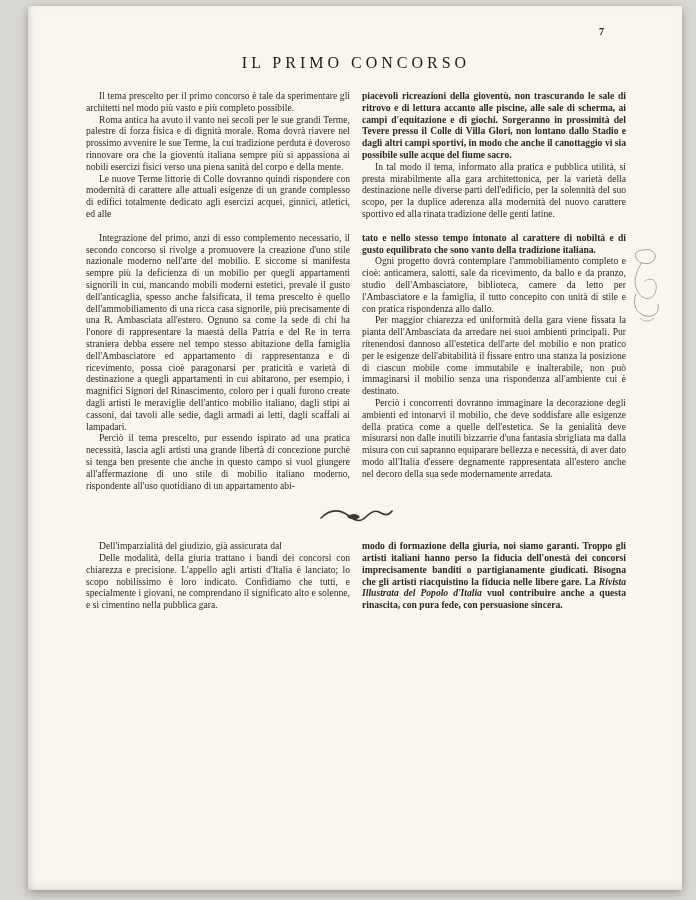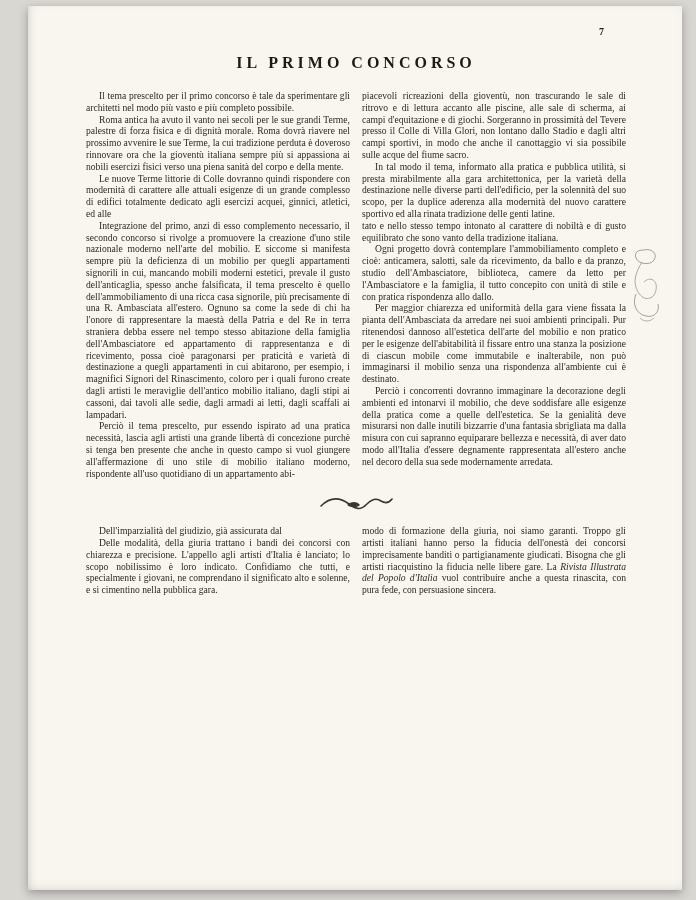--- a/index.html
+++ b/index.html
@@ -29,38 +29,38 @@
     position: absolute;
     top: 20px;
     right: 78px;
     font-size: 10px;
     font-weight: bold;
     color: #1f1d18;
   }
   .section-title {
     text-align: center;
     font-size: 16px;
-    font-weight: bold;
+    font-weight: normal;
     letter-spacing: 4px;
     color: #1d1b16;
     margin-top: 34px;
     margin-bottom: 18px;
     white-space: nowrap;
   }
   .section-title.second { margin-top: 24px; }
-  .columns { display: flex; gap: 12px; }
+  .columns { display: flex; gap: 12px; margin-top: 12px; }
   .col {
     flex: 1;
     font-size: 9.6px;
     line-height: 11.8px;
     text-align: justify;
     color: #2b2923;
   }
   .col p { text-indent: 13px; }
-  .col p.no-indent { text-indent: 0; }
+  .col p.no-indent { text-indent: 0; font-weight: bold; }
   .journal-title { font-style: italic; }
   .divider {
     text-align: center;
     margin: 13px 0 9px 0;
     height: 24px;
   }
   .margin-sketch {
     position: absolute;
     top: 236px;
     right: 12px;

